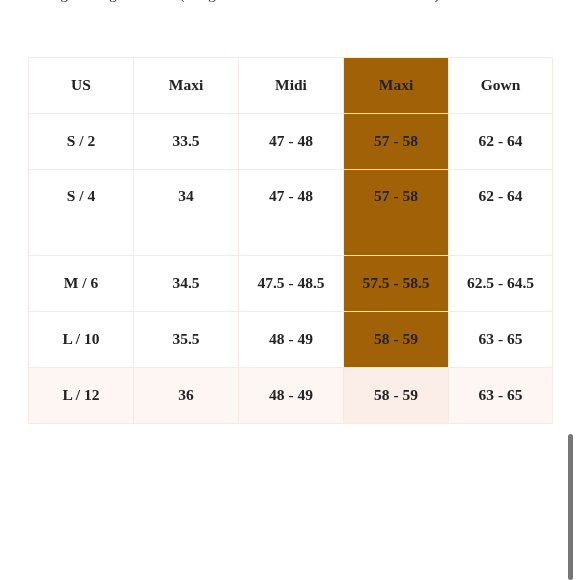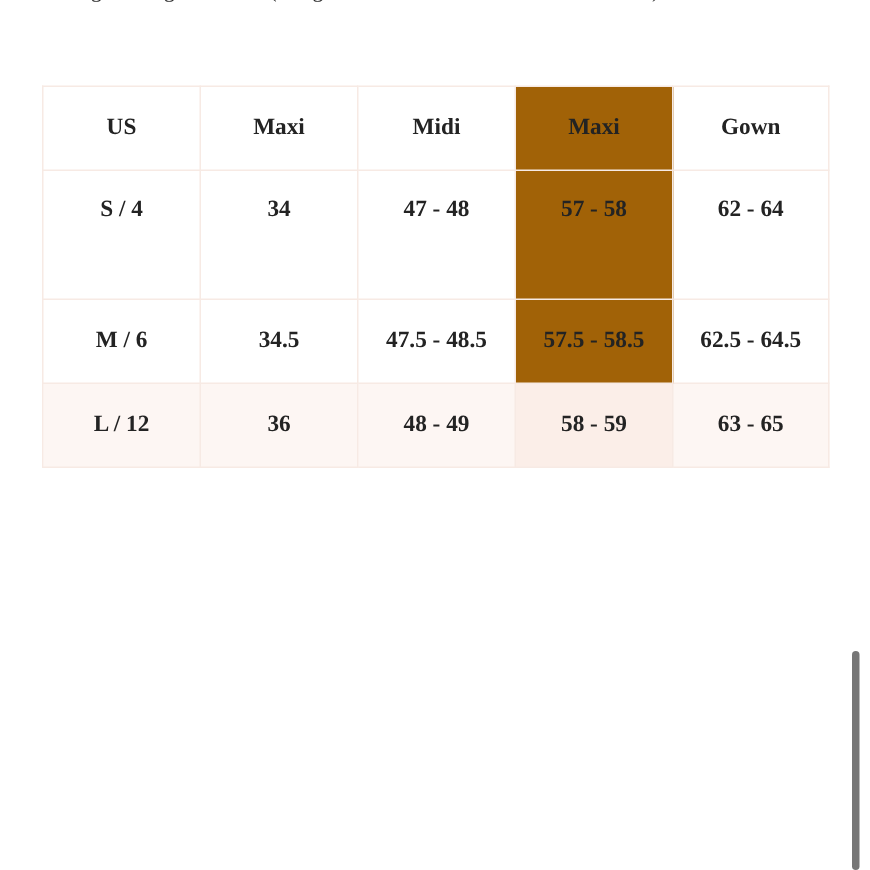--- a/index.html
+++ b/index.html
@@ -145,34 +145,48 @@
       <thead>
         <tr>
           <th>US</th>
           <th>Maxi</th>
           <th>Midi</th>
           <th class="maxi-cell">Maxi</th>
           <th>Gown</th>
         </tr>
       </thead>
       <tbody id="table-body">
+          <tr>
+            <td>S / 2</td>
+            <td>33.5</td>
+            <td>47 - 48</td>
+            <td class="maxi-cell">57 - 58</td>
+            <td>62 - 64</td>
+          </tr>
           <tr class="tall-row">
             <td>S / 4</td>
             <td>34</td>
             <td>47 - 48</td>
             <td class="maxi-cell">57 - 58</td>
             <td>62 - 64</td>
           </tr>
           <tr>
             <td>M / 6</td>
             <td>34.5</td>
             <td>47.5 - 48.5</td>
             <td class="maxi-cell">57.5 - 58.5</td>
             <td>62.5 - 64.5</td>
           </tr>
+          <tr>
+            <td>L / 10</td>
+            <td>35.5</td>
+            <td>48 - 49</td>
+            <td class="maxi-cell">58 - 59</td>
+            <td>63 - 65</td>
+          </tr>
           <tr class="row-highlight">
             <td>L / 12</td>
             <td>36</td>
             <td>48 - 49</td>
             <td class="maxi-cell">58 - 59</td>
             <td>63 - 65</td>
           </tr>
         </tbody>
     </table>
   </div>

